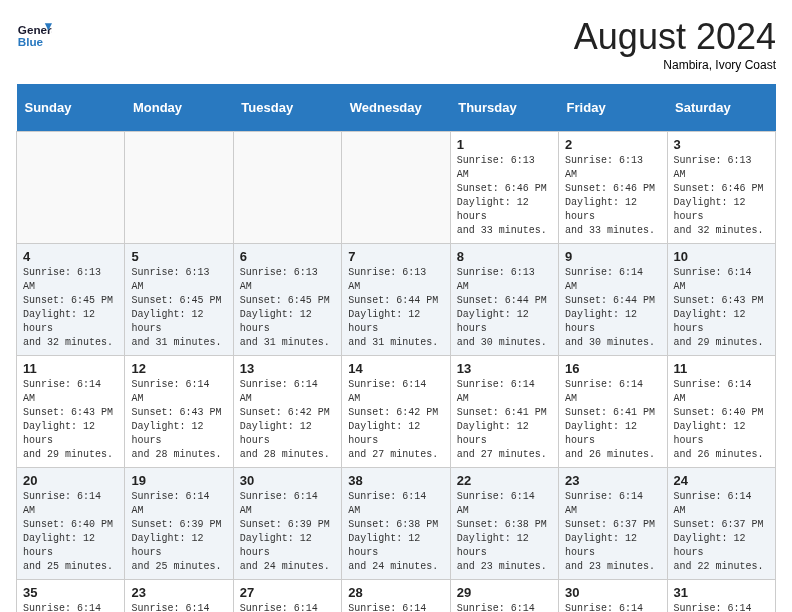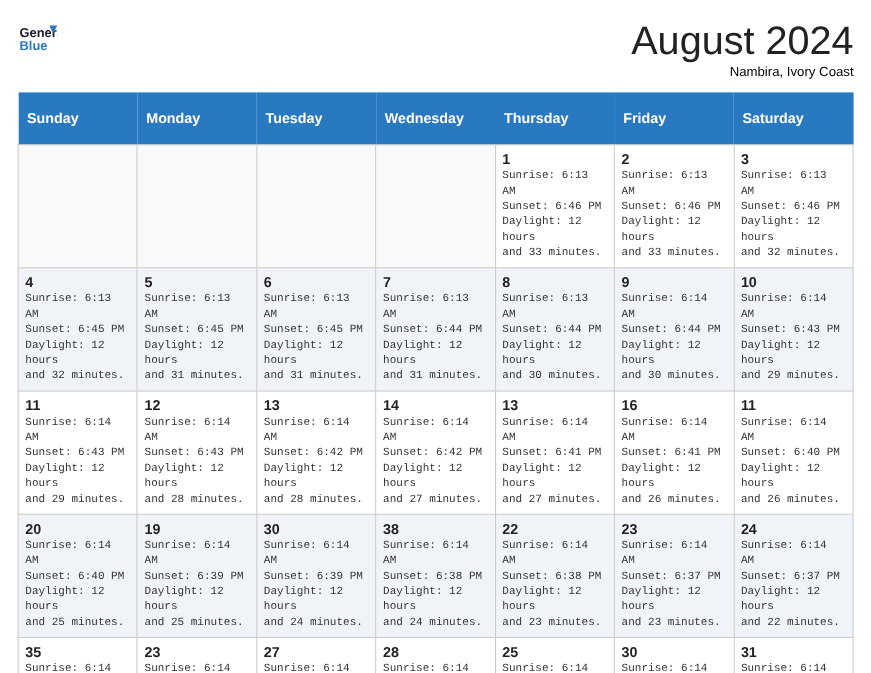--- a/index.html
+++ b/index.html
@@ -311,21 +311,21 @@
 and 21 minutes.</div>
         </td>
         <td>
           <div class="day-number">28</div>
           <div class="day-info" style="white-space: pre-line;">Sunrise: 6:14 AM
 Sunset: 6:35 PM
 Daylight: 12 hours
 and 20 minutes.</div>
         </td>
         <td>
-          <div class="day-number">25</div>
+          <div class="day-number">29</div>
           <div class="day-info" style="white-space: pre-line;">Sunrise: 6:14 AM
 Sunset: 6:34 PM
 Daylight: 12 hours
 and 20 minutes.</div>
         </td>
         <td>
           <div class="day-number">30</div>
           <div class="day-info" style="white-space: pre-line;">Sunrise: 6:14 AM
 Sunset: 6:34 PM
 Daylight: 12 hours

